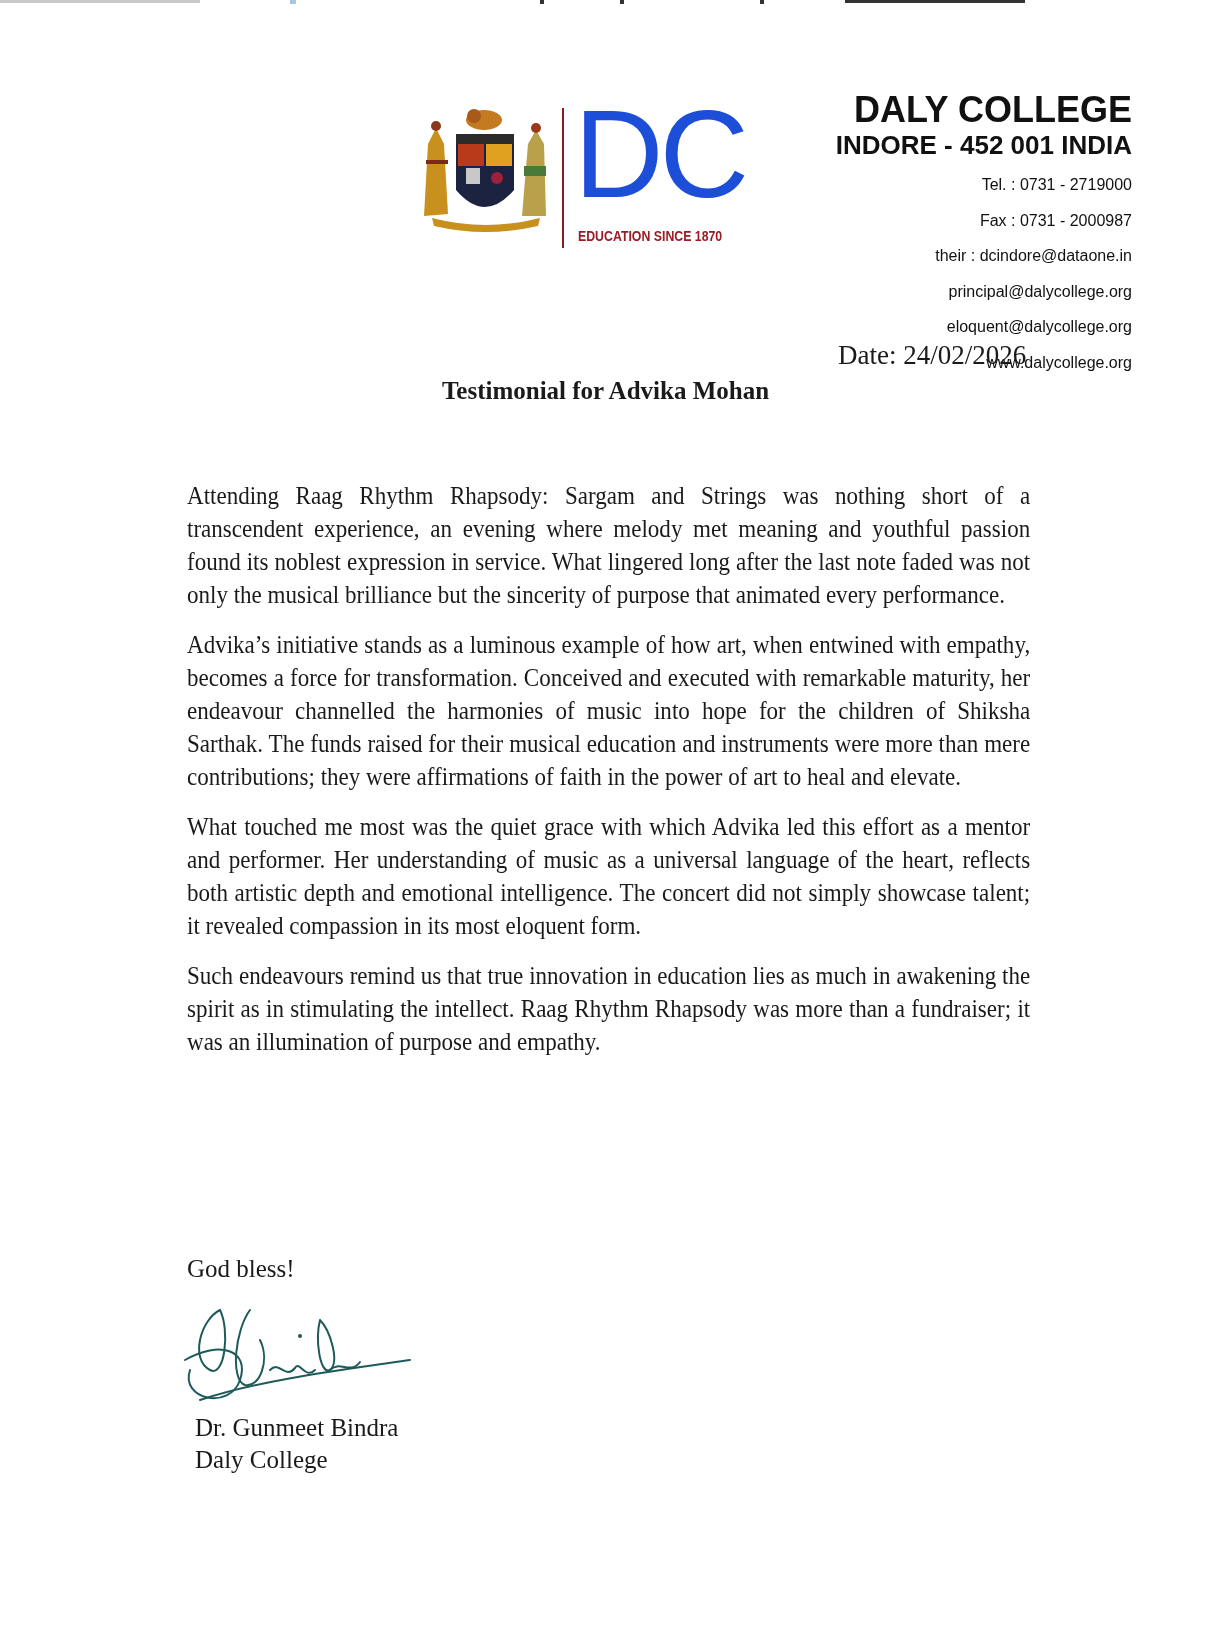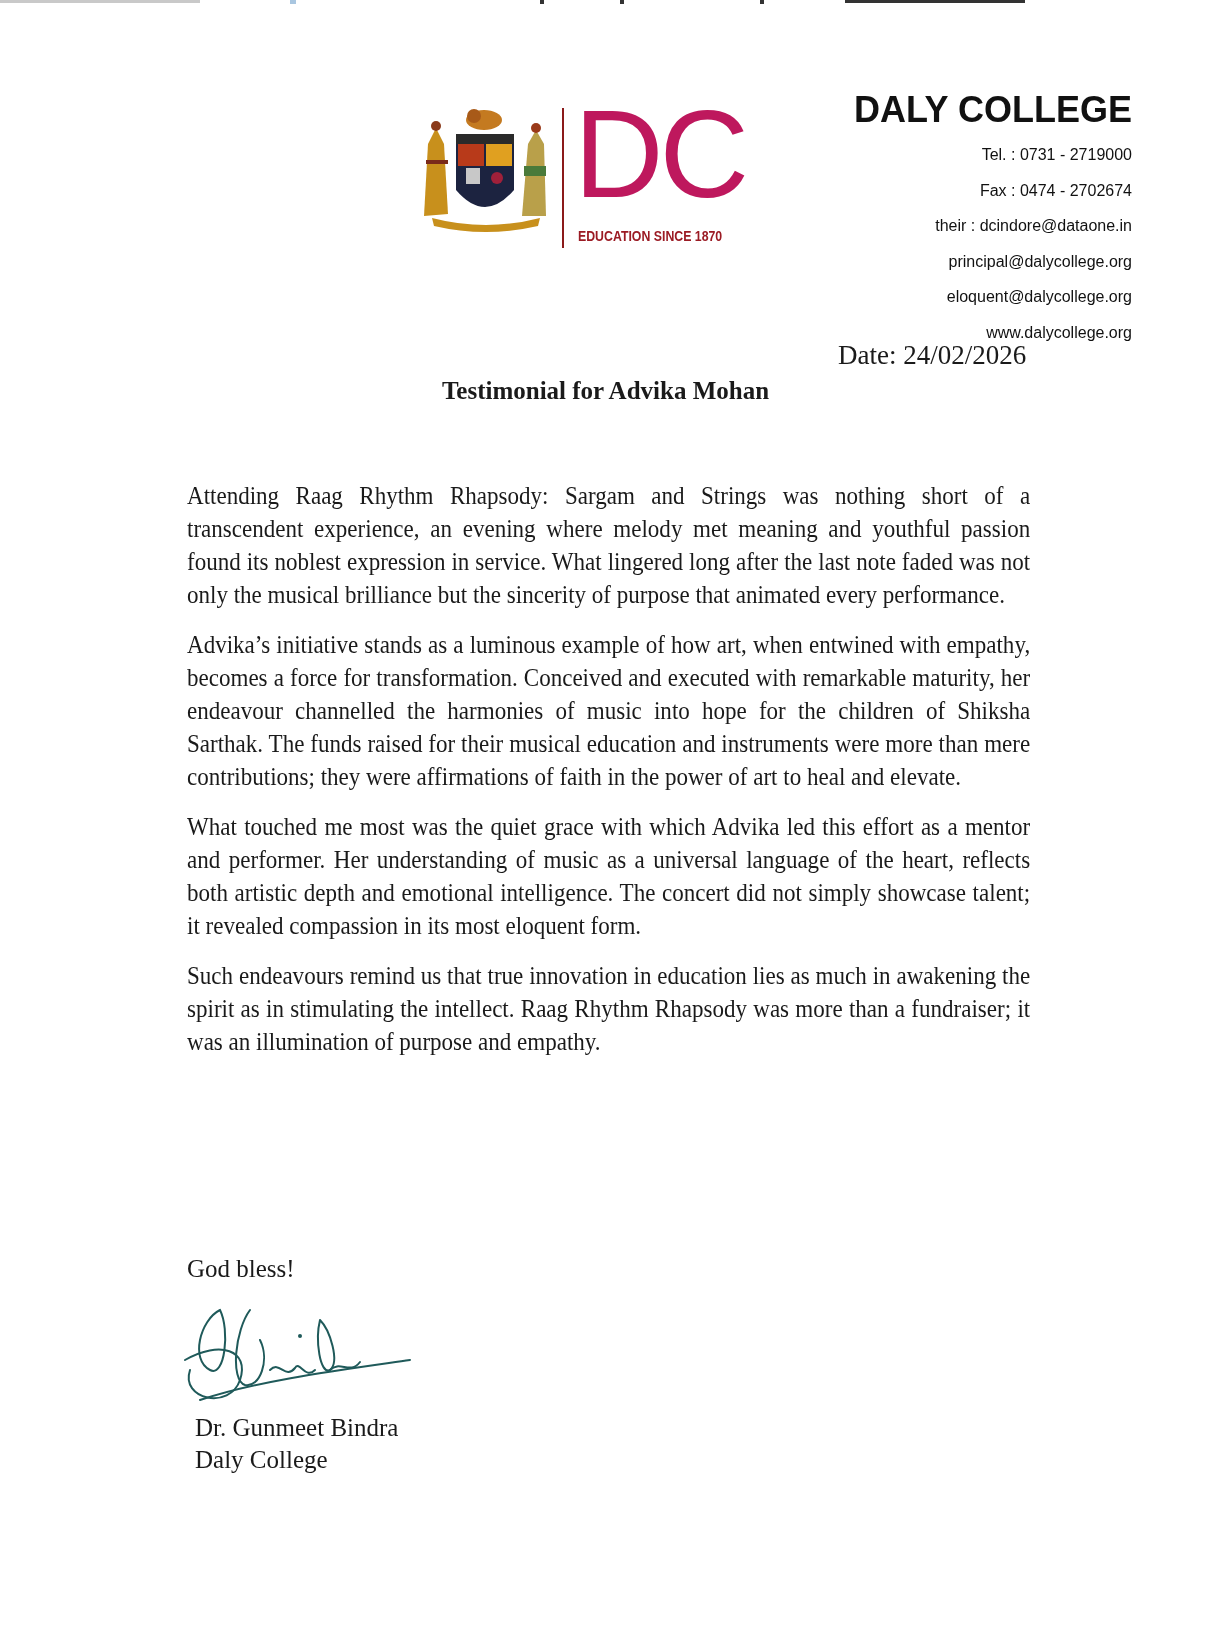--- a/index.html
+++ b/index.html
@@ -2,21 +2,21 @@
 <html><head>
 <meta charset="utf-8">
 <style>
   html, body { margin: 0; padding: 0; background: #ffffff; }
   body { width: 1217px; height: 1650px; position: relative; overflow: hidden; font-family: "Liberation Serif", serif; color: #1a1a1a; }
   .scan-top { position: absolute; top: 0; left: 0; width: 1217px; height: 8px; }
   .scan-top .bar { position: absolute; top: 0; height: 4px; background: #333; }
   .scan-top .grey { position: absolute; top: 0; left: 0; width: 200px; height: 3px; background: #c9c9c9; }
   .crest { position: absolute; left: 422px; top: 104px; width: 128px; height: 132px; }
   .divider { position: absolute; left: 562px; top: 108px; width: 2px; height: 140px; background: #8b1a1a; }
-  .dc { position: absolute; left: 574px; top: 92px; font-family: "Liberation Sans", sans-serif; font-size: 124px; color: #be185d; letter-spacing: -4px; line-height: 1; }
+  .dc { position: absolute; left: 574px; top: 92px; font-family: "Liberation Sans", sans-serif; font-size: 124px; color: #1d4ed8; letter-spacing: -4px; line-height: 1; }
   .since { position: absolute; left: 578px; top: 228px; font-family: "Liberation Sans", sans-serif; font-size: 14px; font-weight: bold; color: #9b1b24; transform: scaleX(0.88); transform-origin: left; }
   .addr { position: absolute; right: 85px; top: 90px; text-align: right; font-family: "Liberation Sans", sans-serif; color: #111; }
   .addr .name { font-size: 36px; font-weight: bold; line-height: 40px; }
   .addr .city { font-size: 26px; font-weight: bold; line-height: 30px; }
   .addr .line { font-size: 16px; line-height: 20.5px; margin-top: 15px; }
   .date { position: absolute; left: 838px; top: 340px; font-size: 27px; }
   .title { position: absolute; left: 0; width: 1217px; top: 377px; text-align: center; font-size: 25px; font-weight: bold; padding-left: 0; }
   .title span { position: relative; left: -3px; }
   .body { position: absolute; left: 187px; width: 843px; top: 479px; font-size: 24.5px; line-height: 33px; text-align: justify; }
   .body p { margin: 0 0 17px 0; transform: scaleX(0.94); transform-origin: left; width: 897px; }
@@ -58,22 +58,23 @@
     <circle cx="75" cy="74" r="6" fill="#a0203a"></circle>
 
     <path d="M10 114 Q64 128 118 114 L116 122 Q64 134 12 122 Z" fill="#c8901c"></path>
   </svg>
   <div class="divider"></div>
   <div class="dc">DC</div>
   <div class="since">EDUCATION SINCE 1870</div>
 
   <div class="addr">
     <div class="name">DALY COLLEGE</div>
+    <div class="city">INDORE - 452 001 INDIA</div>
     <div class="line">Tel. : 0731 - 2719000</div>
-    <div class="line">Fax : 0474 - 2702674</div>
+    <div class="line">Fax : 0731 - 2000987</div>
     <div class="line">their : dcindore@dataone.in</div>
     <div class="line">principal@dalycollege.org</div>
     <div class="line">eloquent@dalycollege.org</div>
     <div class="line">www.dalycollege.org</div>
   </div>
 </div>
 
 <div class="date">Date: 24/02/2026</div>
 <div class="title"><span>Testimonial for Advika Mohan</span></div>
 

